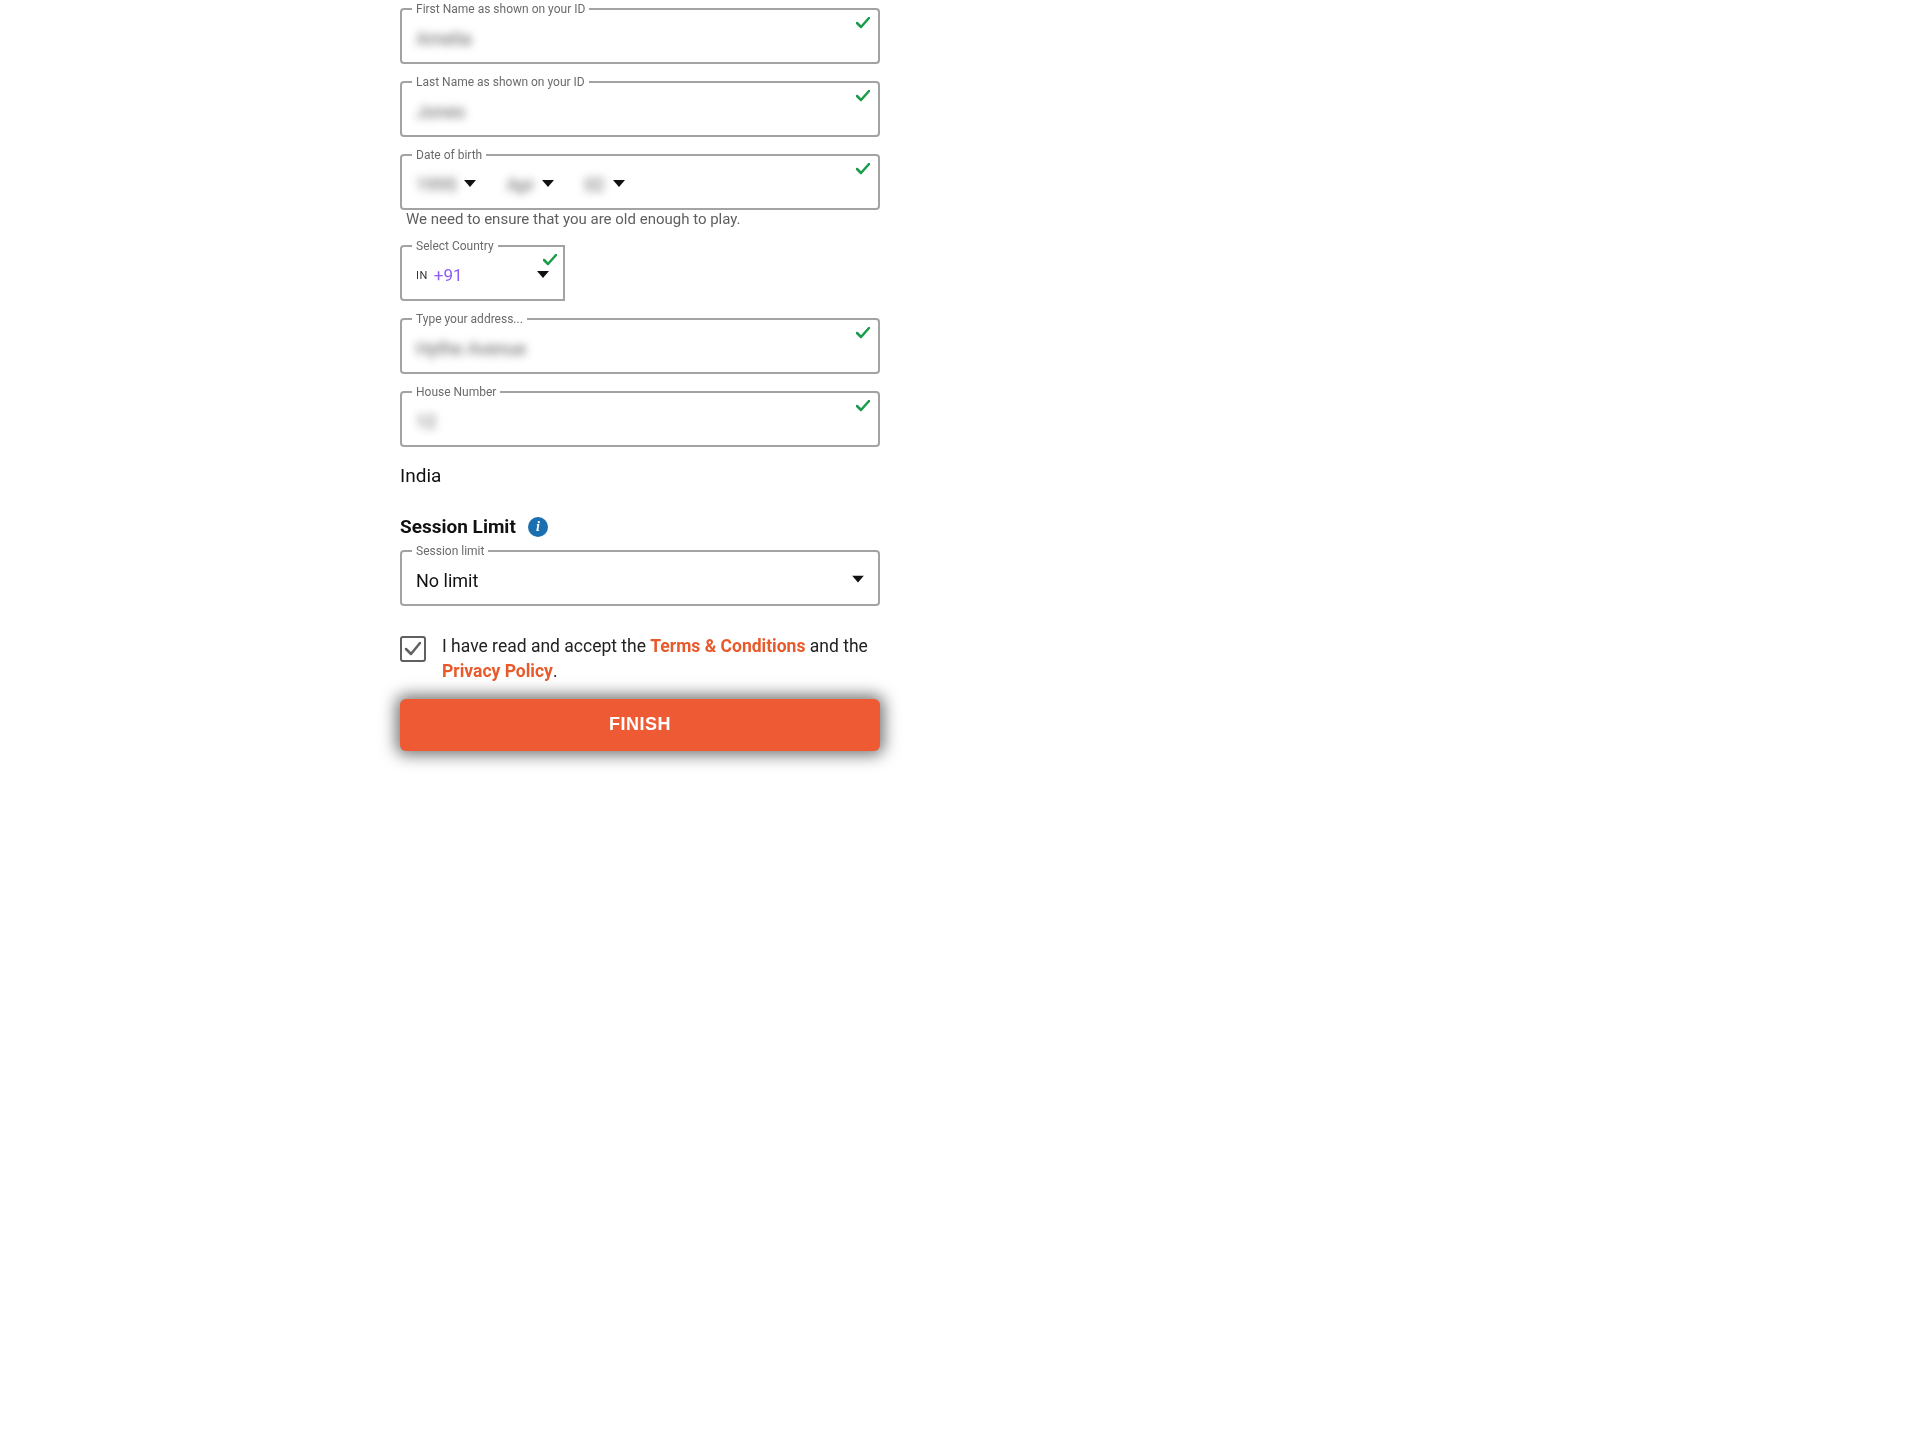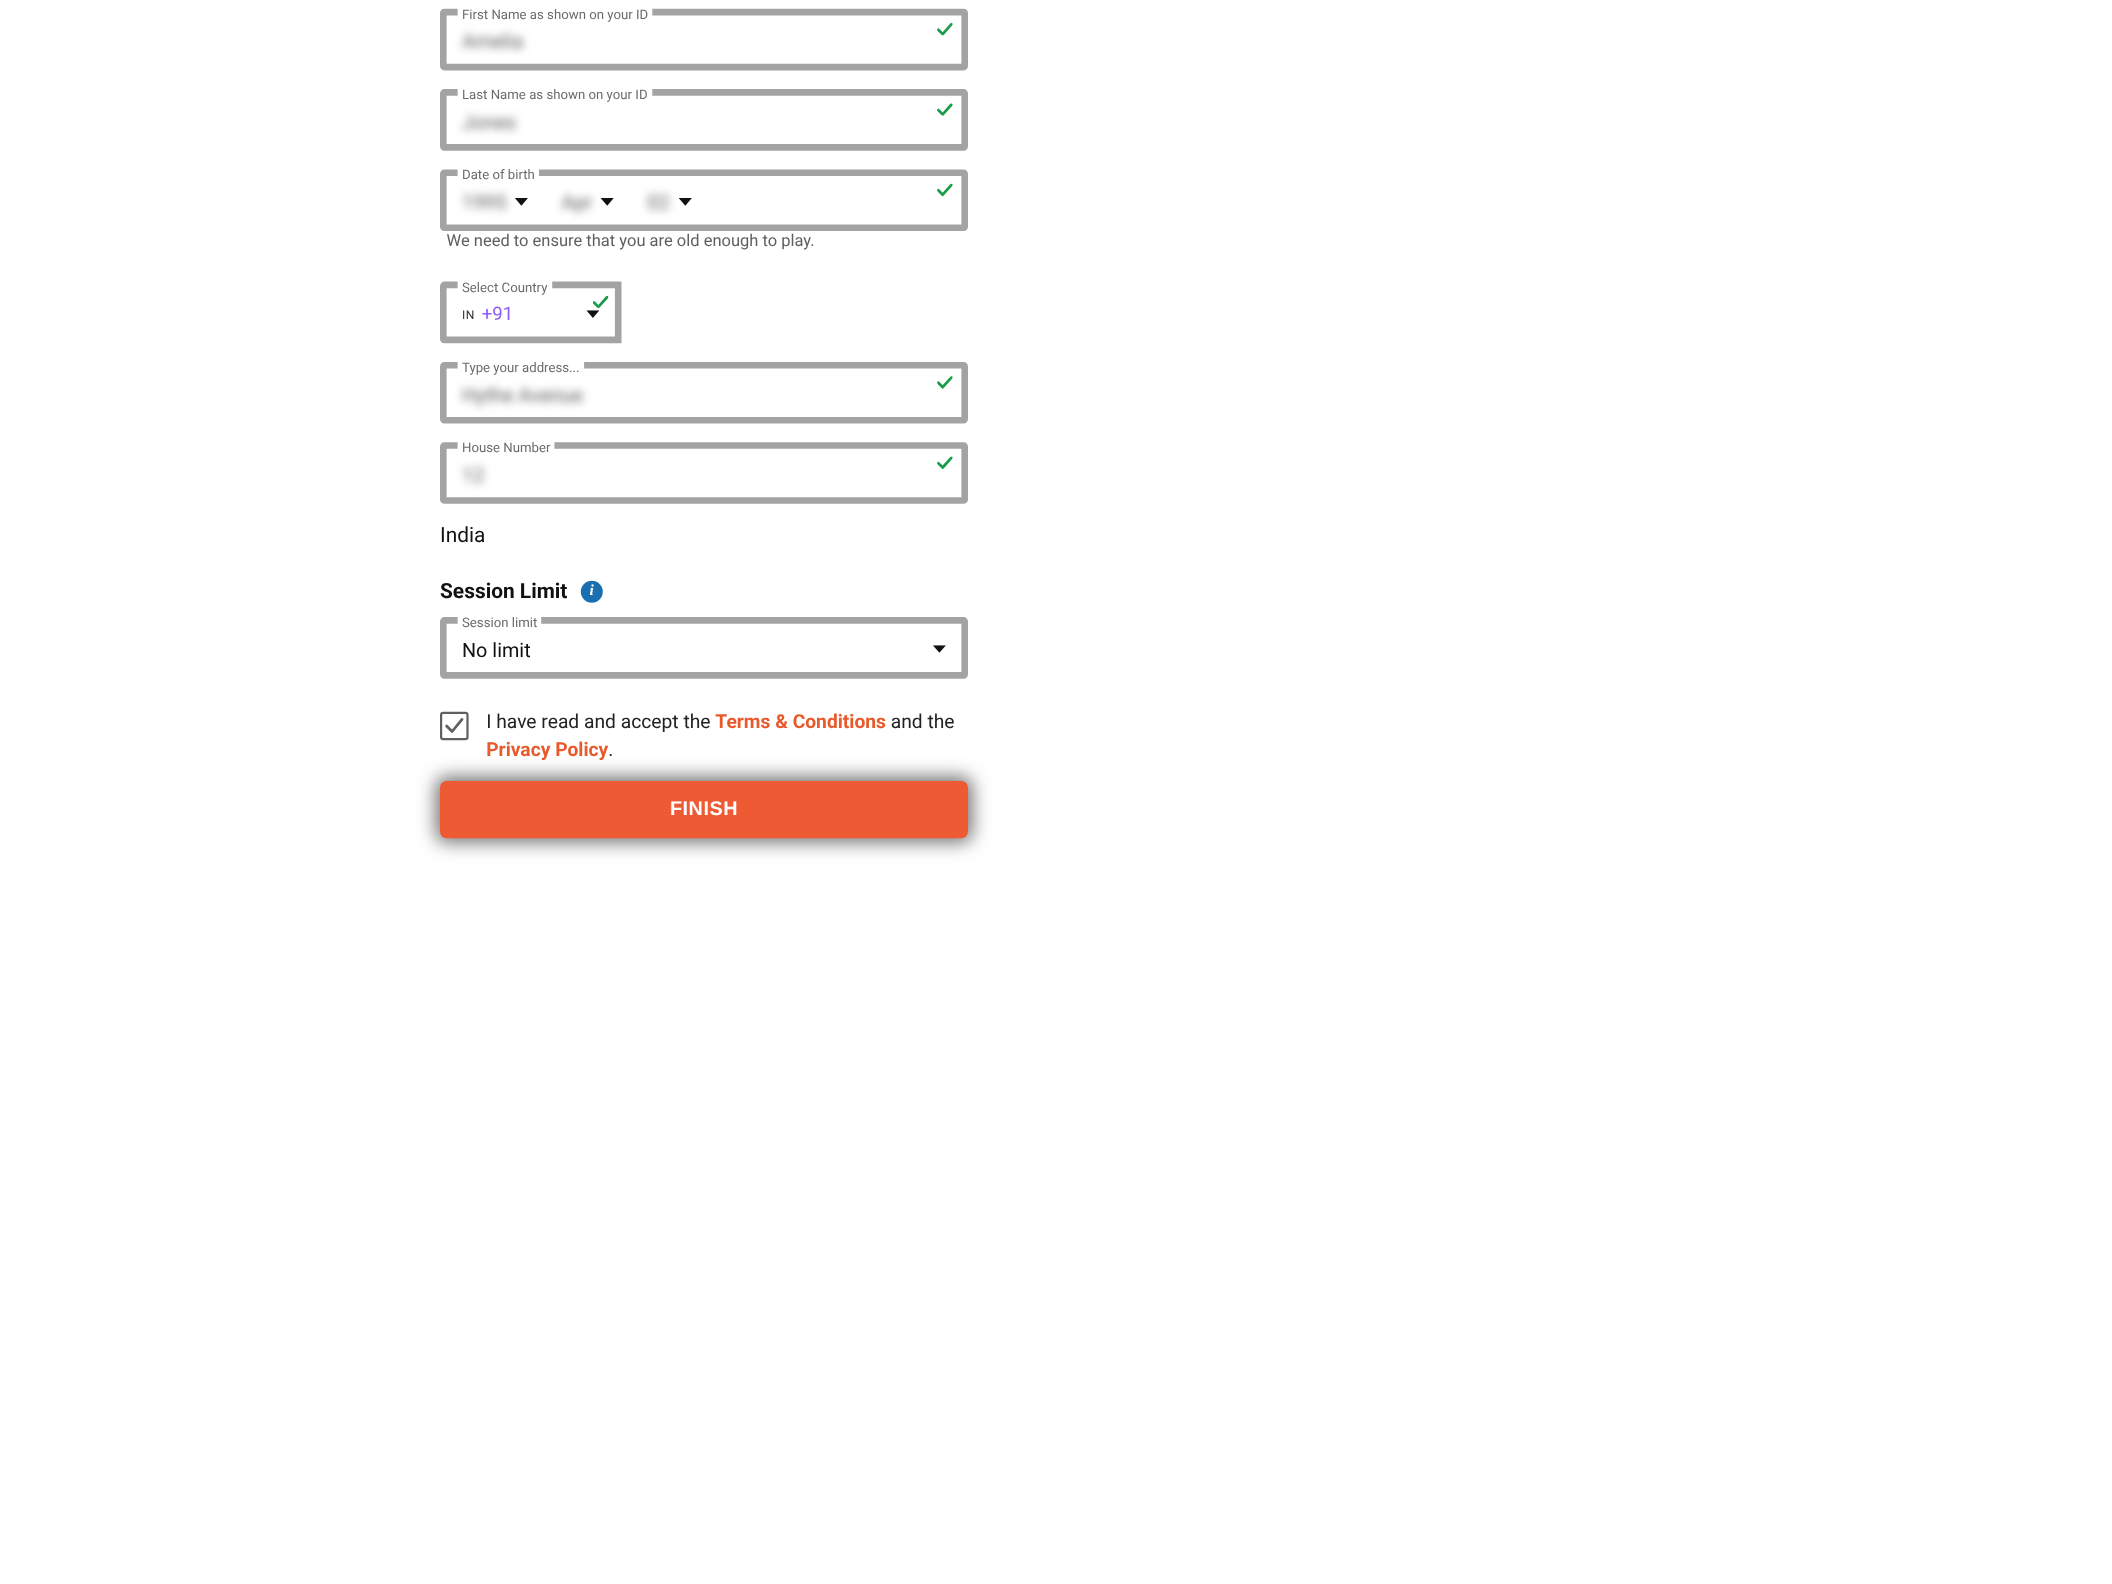--- a/index.html
+++ b/index.html
@@ -9,21 +9,21 @@
     width: 1280px;
     height: 960px;
     padding-top: 8px;
   }
   .form-wrap {
     width: 480px;
     margin: 0 auto;
   }
   .field {
     position: relative;
-    border: 6px solid #a3a3a3;
+    border: 2px solid #a3a3a3;
     border-radius: 4px;
     margin-bottom: 17px;
     padding: 12px 14px 8px 14px;
     height: 56px;
     display: flex;
     align-items: center;
   }
   .field .legend {
     position: absolute;
     top: -8px;
@@ -55,21 +55,21 @@
     align-items: center;
     gap: 8px;
   }
   .caret {
     display: inline-block;
   }
   .caret svg { display:block; }
   .hint {
     color: #5f5f5f;
     font-size: 15px;
-    margin: -4px 0 28px 6px;
+    margin: -4px 0 17px 6px;
   }
   .row-split {
     display: flex;
     margin-bottom: 17px;
   }
   .row-split .field { margin-bottom: 0; }
   .country-box {
     width: 165px;
     border-top-right-radius: 0;
     border-bottom-right-radius: 0;

